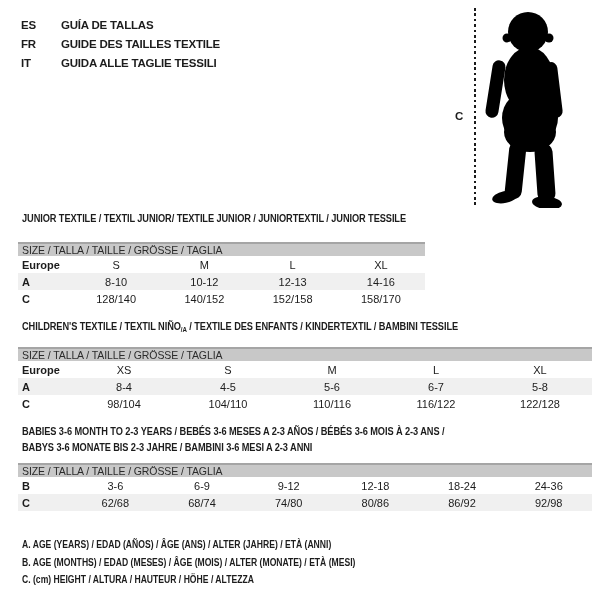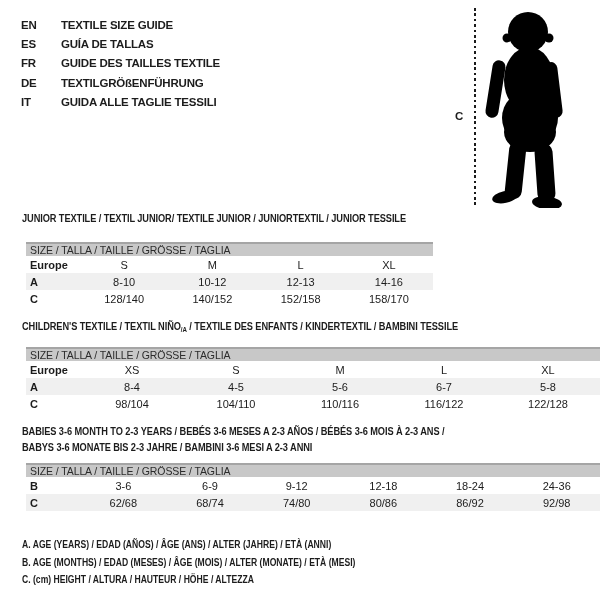--- a/index.html
+++ b/index.html
@@ -22,21 +22,21 @@
 
   
   .section-title { position:absolute; font-weight:bold; font-size:10.5px;
     white-space:nowrap; letter-spacing:-0.1px; transform:scaleX(0.88); transform-origin:0 50%; }
   .t1-title { left:22px; top:212px; }
   .t2-title { left:22px; top:320px; }
   .t3-title { left:22px; top:424px; line-height:15.5px; }
   .title-sub { font-size:7px; vertical-align:-2px; }
 
   
-  .stable { position:absolute; left:26px; font-size:11px; }
+  .stable { position:absolute; left:18px; font-size:11px; }
   .t1 { top:242px; width:407px; }
   .t2 { top:347px; width:574px; }
   .t3 { top:463px; width:574px; }
   .bar { height:12px; background:#c8c8c8; border-top:2px solid #a5a5a5;
     display:flex; align-items:center; padding-left:4px; box-sizing:content-box;
     font-size:10.5px; color:#2b2b2b; letter-spacing:-0.1px; white-space:nowrap; }
   .trow { display:flex; height:17px; align-items:center; }
   .trow.alt { background:#f0f0f0; }
   .tlabel { width:50px; padding-left:4px;font-weight:bold; }
   .tcell { flex:1; text-align:center; }
@@ -46,34 +46,26 @@
     font-size:10px; line-height:17.5px; }
   .fnote { white-space:nowrap; transform:scaleX(0.86); transform-origin:0 50%; }
 </style>
 </head>
 <body>
 
 <div class="canvas">
 
   <div class="langs">
     <div class="lang-row">
-      <span class="lang-code">EN</span>
-      <span class="lang-label">TEXTILE SIZE GUIDE</span>
-    </div>
-    <div class="lang-row">
       <span class="lang-code">ES</span>
       <span class="lang-label">GUÍA DE TALLAS</span>
     </div>
     <div class="lang-row">
       <span class="lang-code">FR</span>
       <span class="lang-label">GUIDE DES TAILLES TEXTILE</span>
-    </div>
-    <div class="lang-row">
-      <span class="lang-code">DE</span>
-      <span class="lang-label">TEXTILGRÖßENFÜHRUNG</span>
     </div>
     <div class="lang-row">
       <span class="lang-code">IT</span>
       <span class="lang-label">GUIDA ALLE TAGLIE TESSILI</span>
     </div>
   </div>
 
   <div class="measure-line"></div>
   <div class="height-label">C</div>
   <svg class="baby" viewBox="0 0 90 200" xmlns="http://www.w3.org/2000/svg" aria-hidden="true">

